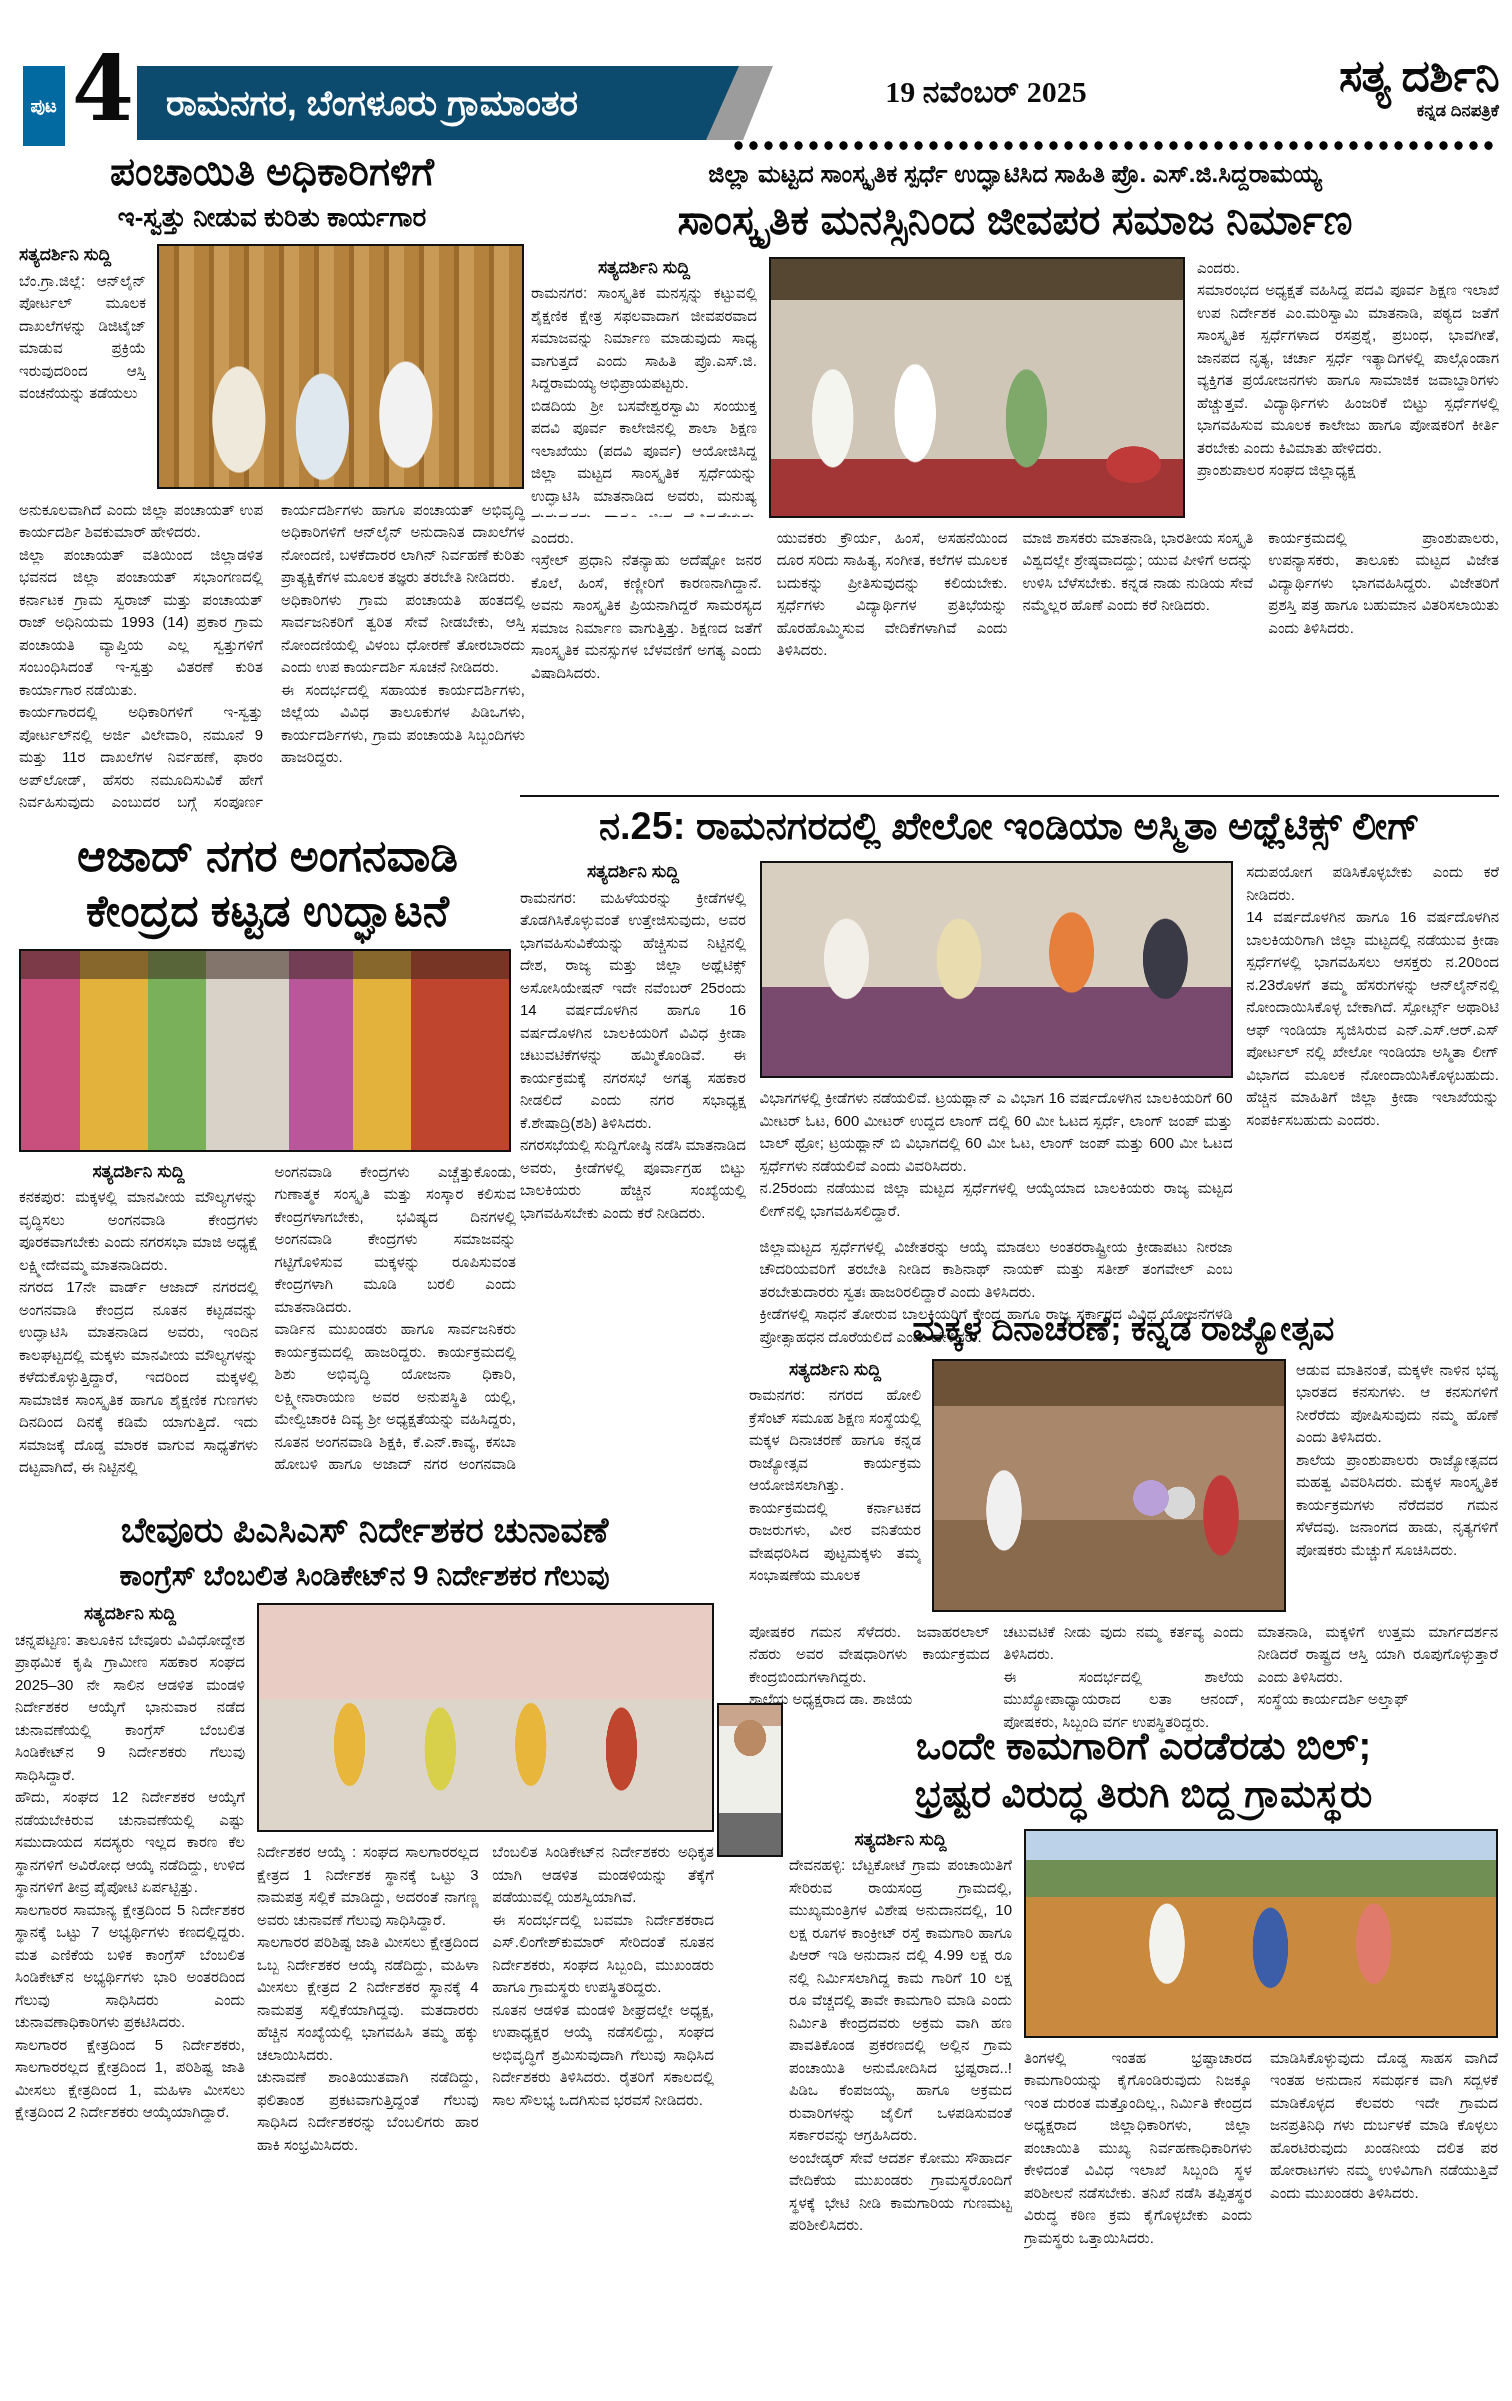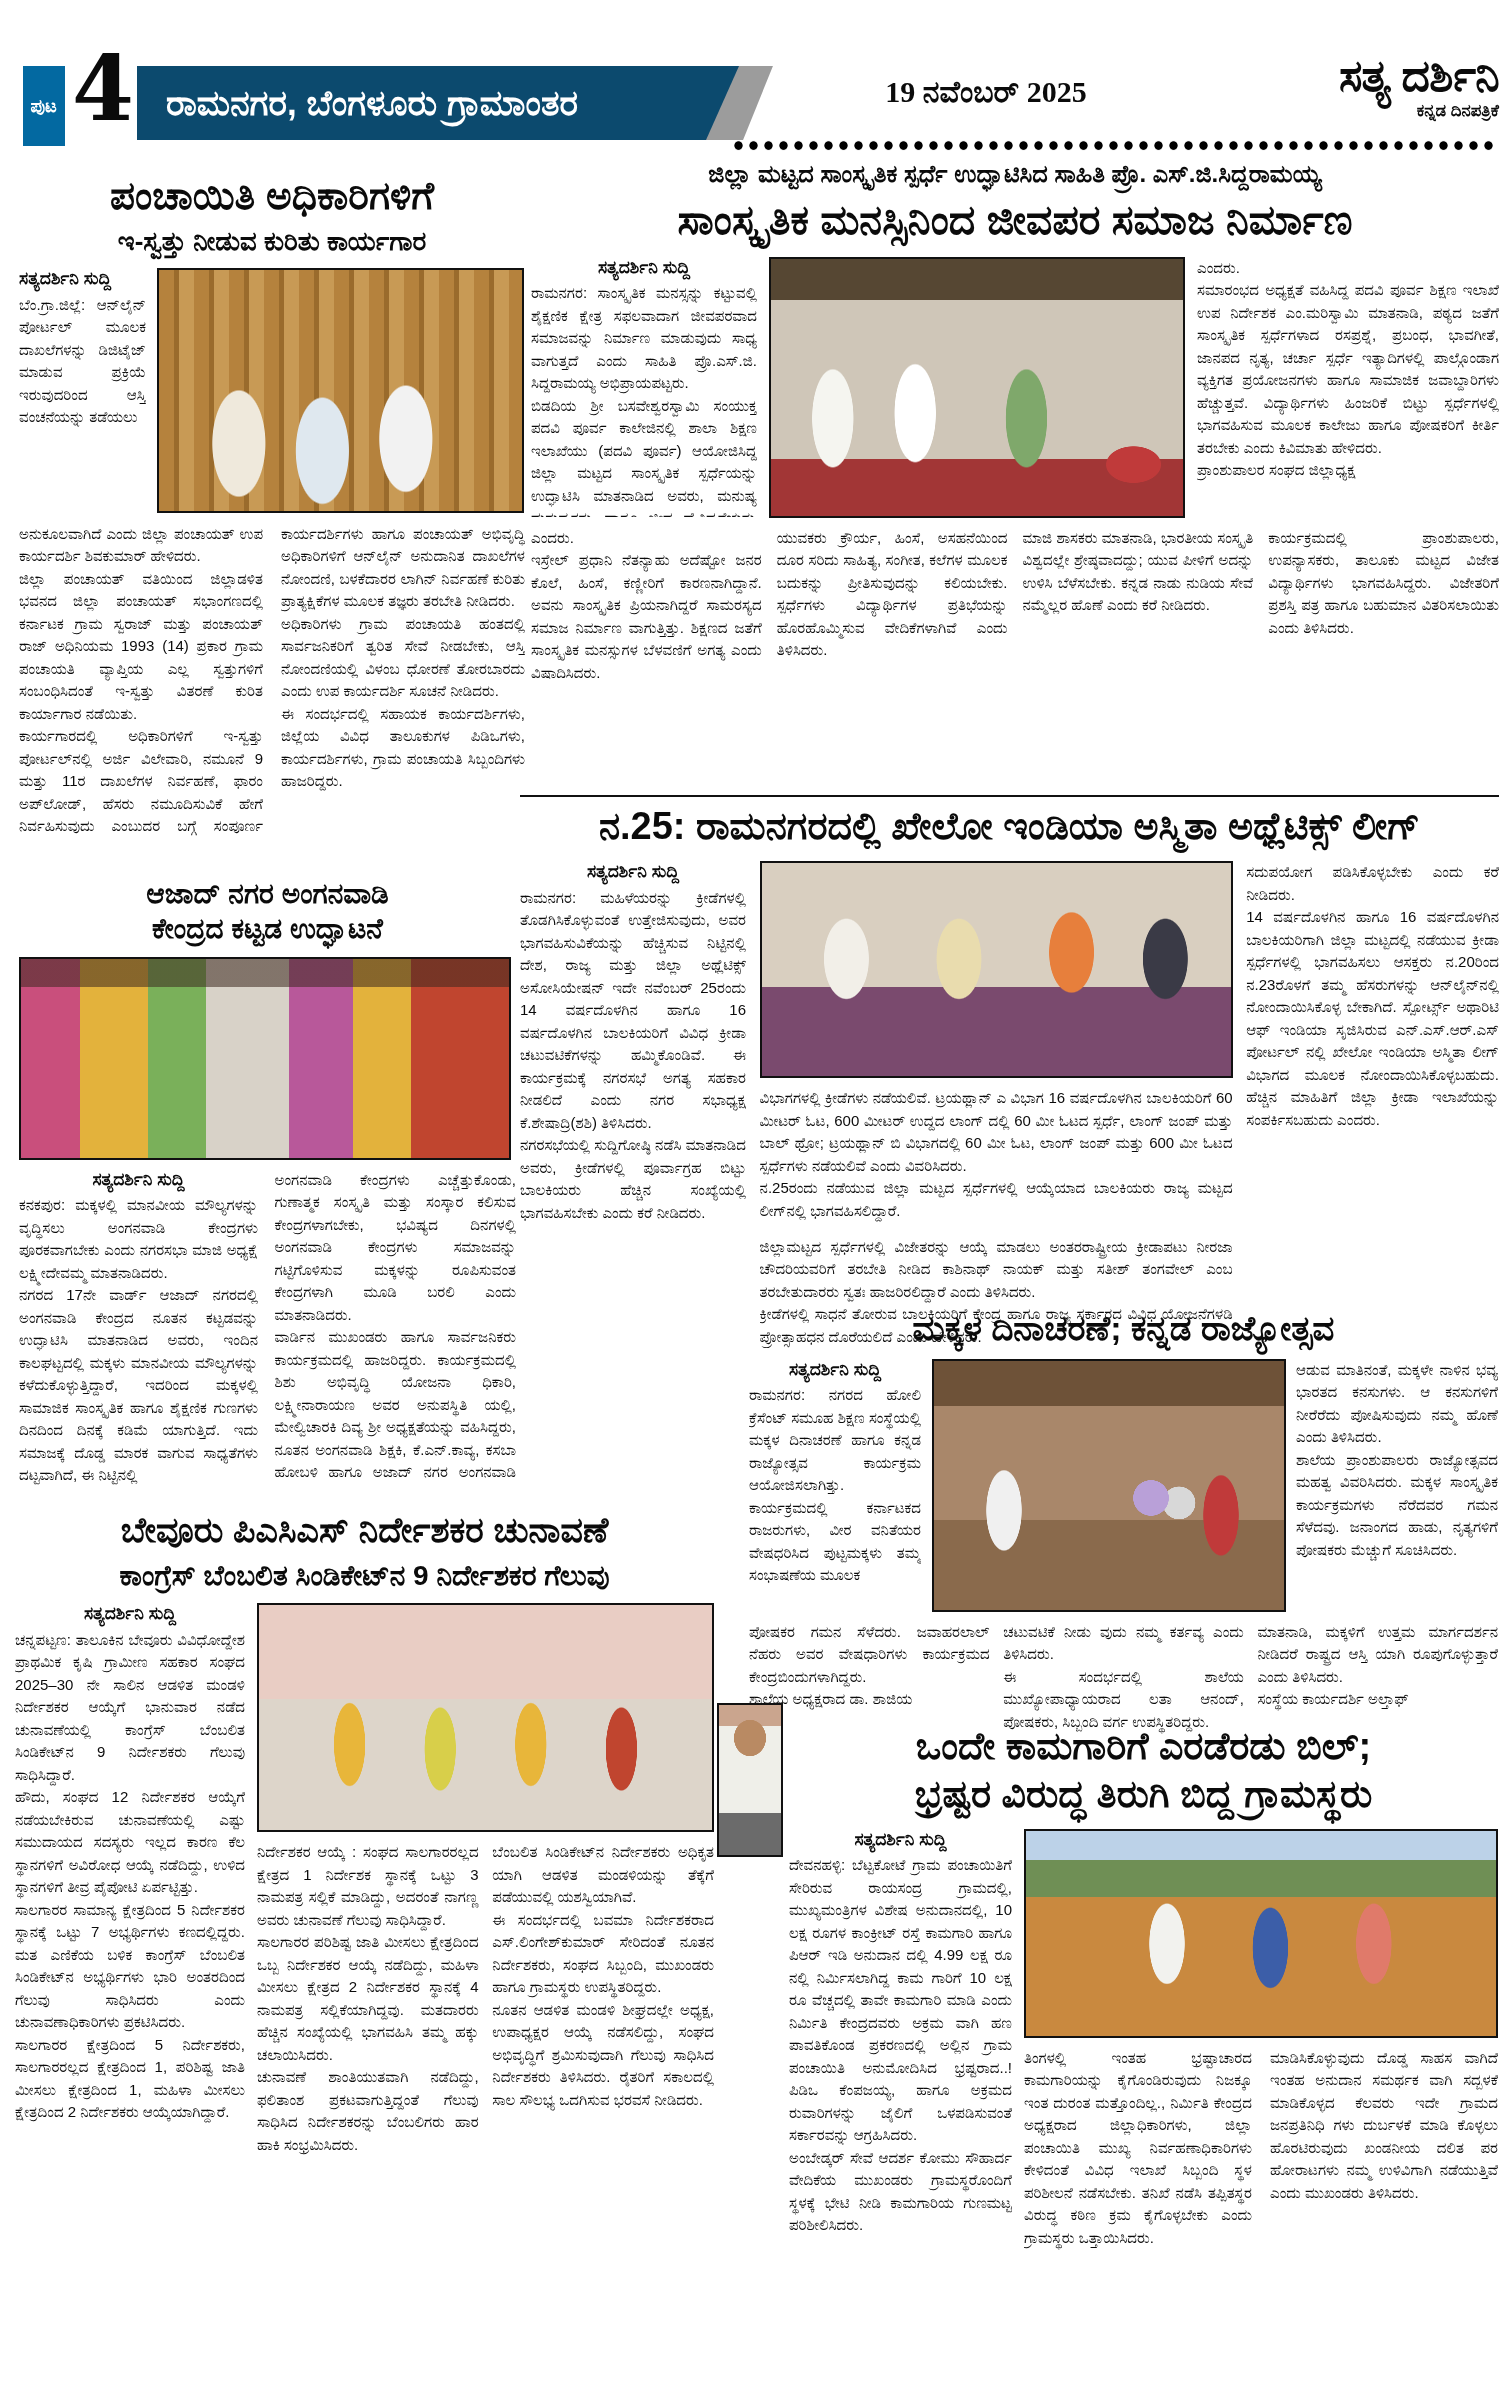--- a/index.html
+++ b/index.html
@@ -89,21 +89,21 @@
   <div class="banner">
     <span>ರಾಮನಗರ, ಬೆಂಗಳೂರು ಗ್ರಾಮಾಂತರ</span>
   </div>
   <div class="date">19 ನವೆಂಬರ್ 2025</div>
   <div class="masthead">
     <div class="big">ಸತ್ಯ ದರ್ಶಿನಿ</div>
     <div class="small">ಕನ್ನಡ ದಿನಪತ್ರಿಕೆ</div>
   </div>
   <div class="dotline"></div>
 
-  <div class="art" style="left:19px;top:172px;width:506px;">
+  <div class="art" style="left:19px;top:148px;width:506px;">
     <div class="hl" style="font-size:39px;">ಪಂಚಾಯಿತಿ ಅಧಿಕಾರಿಗಳಿಗೆ</div>
     <div class="hl" style="font-size:26px;margin-top:4.5px;">ಇ-ಸ್ವತ್ತು ನೀಡುವ ಕುರಿತು ಕಾರ್ಯಗಾರ</div>
     <div class="row" style="margin-top:10.5px;gap:10.5px;">
       <div style="width:127px;">
         <div class="byline" style="text-align:left;">ಸತ್ಯದರ್ಶಿನಿ ಸುದ್ದಿ</div>
         <div class="col" style="height:220px;">ಬೆಂ.ಗ್ರಾ.ಜಿಲ್ಲೆ: ಆನ್‌ಲೈನ್ ಪೋರ್ಟಲ್ ಮೂಲಕ ದಾಖಲೆಗಳನ್ನು ಡಿಜಿಟೈಜ್ ಮಾಡುವ ಪ್ರಕ್ರಿಯೆ ಇರುವುದರಿಂದ ಆಸ್ತಿ ವಂಚನೆಯನ್ನು ತಡೆಯಲು</div>
       </div>
       <div class="photo ph-panchayat" style="width:367px;height:245px;"></div>
     </div>
     <div class="row" style="margin-top:9px;gap:18px;">
@@ -158,21 +158,21 @@
           <div class="col" style="flex:1;height:212px;">ಜಿಲ್ಲಾಮಟ್ಟದ ಸ್ಪರ್ಧೆಗಳಲ್ಲಿ ವಿಜೇತರನ್ನು ಆಯ್ಕೆ ಮಾಡಲು ಅಂತರರಾಷ್ಟ್ರೀಯ ಕ್ರೀಡಾಪಟು ನೀರಜಾ ಚೌದರಿಯವರಿಗೆ ತರಬೇತಿ ನೀಡಿದ ಕಾಶಿನಾಥ್ ನಾಯಕ್ ಮತ್ತು ಸತೀಶ್ ತಂಗವೇಲ್ ಎಂಬ ತರಬೇತುದಾರರು ಸ್ವತಃ ಹಾಜರಿರಲಿದ್ದಾರೆ ಎಂದು ತಿಳಿಸಿದರು.
 ಕ್ರೀಡೆಗಳಲ್ಲಿ ಸಾಧನೆ ತೋರುವ ಬಾಲಕಿಯರಿಗೆ ಕೇಂದ್ರ ಹಾಗೂ ರಾಜ್ಯ ಸರ್ಕಾರದ ವಿವಿಧ ಯೋಜನೆಗಳಡಿ ಪ್ರೋತ್ಸಾಹಧನ ದೊರೆಯಲಿದೆ ಎಂದು ಹೇಳಿದರು.</div>
         </div>
       </div>
       <div class="col" style="flex:1;height:438px;">ಸದುಪಯೋಗ ಪಡಿಸಿಕೊಳ್ಳಬೇಕು ಎಂದು ಕರೆ ನೀಡಿದರು.
 14 ವರ್ಷದೊಳಗಿನ ಹಾಗೂ 16 ವರ್ಷದೊಳಗಿನ ಬಾಲಕಿಯರಿಗಾಗಿ ಜಿಲ್ಲಾ ಮಟ್ಟದಲ್ಲಿ ನಡೆಯುವ ಕ್ರೀಡಾ ಸ್ಪರ್ಧೆಗಳಲ್ಲಿ ಭಾಗವಹಿಸಲು ಆಸಕ್ತರು ನ.20ರಿಂದ ನ.23ರೊಳಗೆ ತಮ್ಮ ಹೆಸರುಗಳನ್ನು ಆನ್‌ಲೈನ್‌ನಲ್ಲಿ ನೋಂದಾಯಿಸಿಕೊಳ್ಳ ಬೇಕಾಗಿದೆ. ಸ್ಪೋರ್ಟ್ಸ್ ಅಥಾರಿಟಿ ಆಫ್ ಇಂಡಿಯಾ ಸೃಜಿಸಿರುವ ಎನ್.ಎಸ್.ಆರ್.ಎಸ್ ಪೋರ್ಟಲ್ ನಲ್ಲಿ ಖೇಲೋ ಇಂಡಿಯಾ ಅಸ್ಮಿತಾ ಲೀಗ್ ವಿಭಾಗದ ಮೂಲಕ ನೋಂದಾಯಿಸಿಕೊಳ್ಳಬಹುದು. ಹೆಚ್ಚಿನ ಮಾಹಿತಿಗೆ ಜಿಲ್ಲಾ ಕ್ರೀಡಾ ಇಲಾಖೆಯನ್ನು ಸಂಪರ್ಕಿಸಬಹುದು ಎಂದರು.</div>
     </div>
   </div>
 
   <div class="art" style="left:19px;top:828px;width:497px;">
-    <div class="hl" style="font-size:28px;white-space:pre-line;margin-top:48px;">ಆಜಾದ್ ನಗರ ಅಂಗನವಾಡಿ
+    <div class="hl" style="font-size:44px;white-space:pre-line;">ಆಜಾದ್ ನಗರ ಅಂಗನವಾಡಿ
 ಕೇಂದ್ರದ ಕಟ್ಟಡ ಉದ್ಘಾಟನೆ</div>
     <div class="photo ph-azad" style="width:492px;height:203px;margin-top:10.5px;"></div>
     <div class="row" style="margin-top:9px;gap:16.6px;">
       <div style="width:239px;">
         <div class="byline">ಸತ್ಯದರ್ಶಿನಿ ಸುದ್ದಿ</div>
         <div class="col" style="height:295px;">ಕನಕಪುರ: ಮಕ್ಕಳಲ್ಲಿ ಮಾನವೀಯ ಮೌಲ್ಯಗಳನ್ನು ವೃದ್ಧಿಸಲು ಅಂಗನವಾಡಿ ಕೇಂದ್ರಗಳು ಪೂರಕವಾಗಬೇಕು ಎಂದು ನಗರಸಭಾ ಮಾಜಿ ಅಧ್ಯಕ್ಷೆ ಲಕ್ಷ್ಮೀದೇವಮ್ಮ ಮಾತನಾಡಿದರು.
 ನಗರದ 17ನೇ ವಾರ್ಡ್ ಆಜಾದ್ ನಗರದಲ್ಲಿ ಅಂಗನವಾಡಿ ಕೇಂದ್ರದ ನೂತನ ಕಟ್ಟಡವನ್ನು ಉದ್ಘಾಟಿಸಿ ಮಾತನಾಡಿದ ಅವರು, ಇಂದಿನ ಕಾಲಘಟ್ಟದಲ್ಲಿ ಮಕ್ಕಳು ಮಾನವೀಯ ಮೌಲ್ಯಗಳನ್ನು ಕಳೆದುಕೊಳ್ಳುತ್ತಿದ್ದಾರೆ, ಇದರಿಂದ ಮಕ್ಕಳಲ್ಲಿ ಸಾಮಾಜಿಕ ಸಾಂಸ್ಕೃತಿಕ ಹಾಗೂ ಶೈಕ್ಷಣಿಕ ಗುಣಗಳು ದಿನದಿಂದ ದಿನಕ್ಕೆ ಕಡಿಮೆ ಯಾಗುತ್ತಿದೆ. ಇದು ಸಮಾಜಕ್ಕೆ ದೊಡ್ಡ ಮಾರಕ ವಾಗುವ ಸಾಧ್ಯತೆಗಳು ದಟ್ಟವಾಗಿದೆ, ಈ ನಿಟ್ಟಿನಲ್ಲಿ</div>
       </div>
       <div class="col" style="flex:1;height:319px;">ಅಂಗನವಾಡಿ ಕೇಂದ್ರಗಳು ಎಚ್ಚೆತ್ತುಕೊಂಡು, ಗುಣಾತ್ಮಕ ಸಂಸ್ಕೃತಿ ಮತ್ತು ಸಂಸ್ಕಾರ ಕಲಿಸುವ ಕೇಂದ್ರಗಳಾಗಬೇಕು, ಭವಿಷ್ಯದ ದಿನಗಳಲ್ಲಿ ಅಂಗನವಾಡಿ ಕೇಂದ್ರಗಳು ಸಮಾಜವನ್ನು ಗಟ್ಟಿಗೊಳಿಸುವ ಮಕ್ಕಳನ್ನು ರೂಪಿಸುವಂತ ಕೇಂದ್ರಗಳಾಗಿ ಮೂಡಿ ಬರಲಿ ಎಂದು ಮಾತನಾಡಿದರು.
 ವಾರ್ಡಿನ ಮುಖಂಡರು ಹಾಗೂ ಸಾರ್ವಜನಿಕರು ಕಾರ್ಯಕ್ರಮದಲ್ಲಿ ಹಾಜರಿದ್ದರು. ಕಾರ್ಯಕ್ರಮದಲ್ಲಿ ಶಿಶು ಅಭಿವೃದ್ಧಿ ಯೋಜನಾ ಧಿಕಾರಿ, ಲಕ್ಷ್ಮೀನಾರಾಯಣ ಅವರ ಅನುಪಸ್ಥಿತಿ ಯಲ್ಲಿ, ಮೇಲ್ವಿಚಾರಕಿ ದಿವ್ಯ ಶ್ರೀ ಅಧ್ಯಕ್ಷತೆಯನ್ನು ವಹಿಸಿದ್ದರು, ನೂತನ ಅಂಗನವಾಡಿ ಶಿಕ್ಷಕಿ, ಕೆ.ಎನ್.ಕಾವ್ಯ, ಕಸಬಾ ಹೋಬಳಿ ಹಾಗೂ ಅಜಾದ್ ನಗರ ಅಂಗನವಾಡಿ ಕಾರ್ಯಕರ್ತೆಯರು</div>

